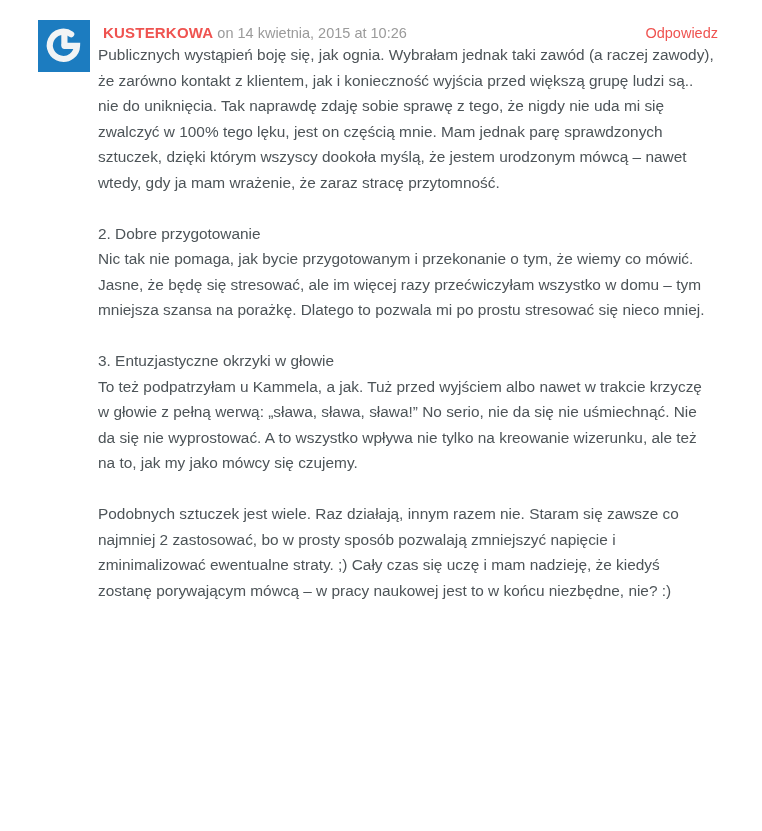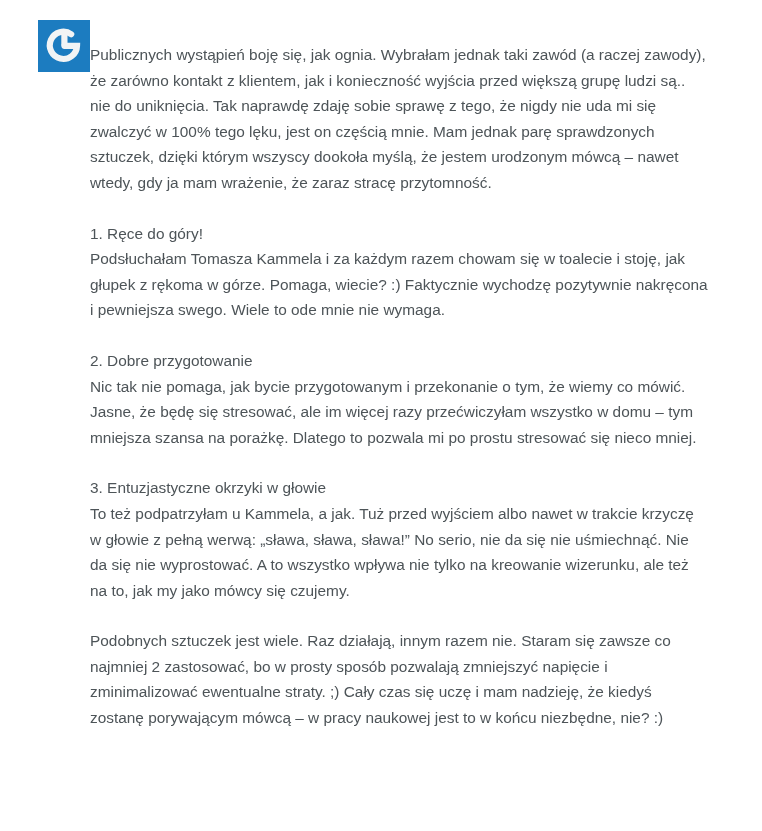--- a/index.html
+++ b/index.html
@@ -68,21 +68,21 @@
     color: #ef5350;
     font-size: 14.5px;
     line-height: 22px;
     text-decoration: none;
     cursor: pointer;
   }
 
   
   .comment-body {
     position: absolute;
-    left: 90px;
+    left: 98px;
     top: 42px;
     width: 618px;
     color: #4d5458;
     font-size: 15.4px;
     line-height: 25.6px;
   }
   .comment-body p {
     margin: 0 0 25px 0;
     padding: 0;
   }
@@ -98,22 +98,25 @@
       <rect x="0" y="0" width="52" height="52" fill="#1c7cc0"></rect>
       <g fill="none" stroke="#f2f4f5" stroke-width="6.2" stroke-linecap="round">
         <path d="M 33.2 14.2
                  A 13.6 13.6 0 1 0 39.0 25.8
                  L 26.4 25.8"></path>
       </g>
       <path d="M 26.4 13.2 L 26.4 24.0" stroke="#f2f4f5" stroke-width="6.2" stroke-linecap="round" fill="none"></path>
     </svg>
   </div>
 
+  <div class="comment-head">
+    <span class="author">KUSTERKOWA</span><span class="meta">on 14 kwietnia, 2015 at 10:26</span>
+    <a class="reply-link" href="#">Odpowiedz</a>
+  </div>
 
   <div class="comment-body">
       <p>Publicznych wystąpień boję się, jak ognia. Wybrałam jednak taki zawód (a raczej zawody), że zarówno kontakt z klientem, jak i konieczność wyjścia przed większą grupę ludzi są.. nie do uniknięcia. Tak naprawdę zdaję sobie sprawę z tego, że nigdy nie uda mi się zwalczyć w 100% tego lęku, jest on częścią mnie. Mam jednak parę sprawdzonych sztuczek, dzięki którym wszyscy dookoła myślą, że jestem urodzonym mówcą – nawet wtedy, gdy ja mam wrażenie, że zaraz stracę przytomność.</p>
-      <p>1. Ręce do góry!<br>Podsłuchałam Tomasza Kammela i za każdym razem chowam się w toalecie i stoję, jak głupek z rękoma w górze. Pomaga, wiecie? :) Faktycznie wychodzę pozytywnie nakręcona i pewniejsza swego. Wiele to ode mnie nie wymaga.</p>
       <p>2. Dobre przygotowanie<br>Nic tak nie pomaga, jak bycie przygotowanym i przekonanie o tym, że wiemy co mówić. Jasne, że będę się stresować, ale im więcej razy przećwiczyłam wszystko w domu – tym mniejsza szansa na porażkę. Dlatego to pozwala mi po prostu stresować się nieco mniej.</p>
       <p>3. Entuzjastyczne okrzyki w głowie<br>To też podpatrzyłam u Kammela, a jak. Tuż przed wyjściem albo nawet w trakcie krzyczę w głowie z pełną werwą: „sława, sława, sława!” No serio, nie da się nie uśmiechnąć. Nie da się nie wyprostować. A to wszystko wpływa nie tylko na kreowanie wizerunku, ale też na to, jak my jako mówcy się czujemy.</p>
       <p>Podobnych sztuczek jest wiele. Raz działają, innym razem nie. Staram się zawsze co najmniej 2 zastosować, bo w prosty sposób pozwalają zmniejszyć napięcie i zminimalizować ewentualne straty. ;) Cały czas się uczę i mam nadzieję, że kiedyś zostanę porywającym mówcą – w pracy naukowej jest to w końcu niezbędne, nie? :)</p>
     </div>
 
 </div>
 
 </body></html>

